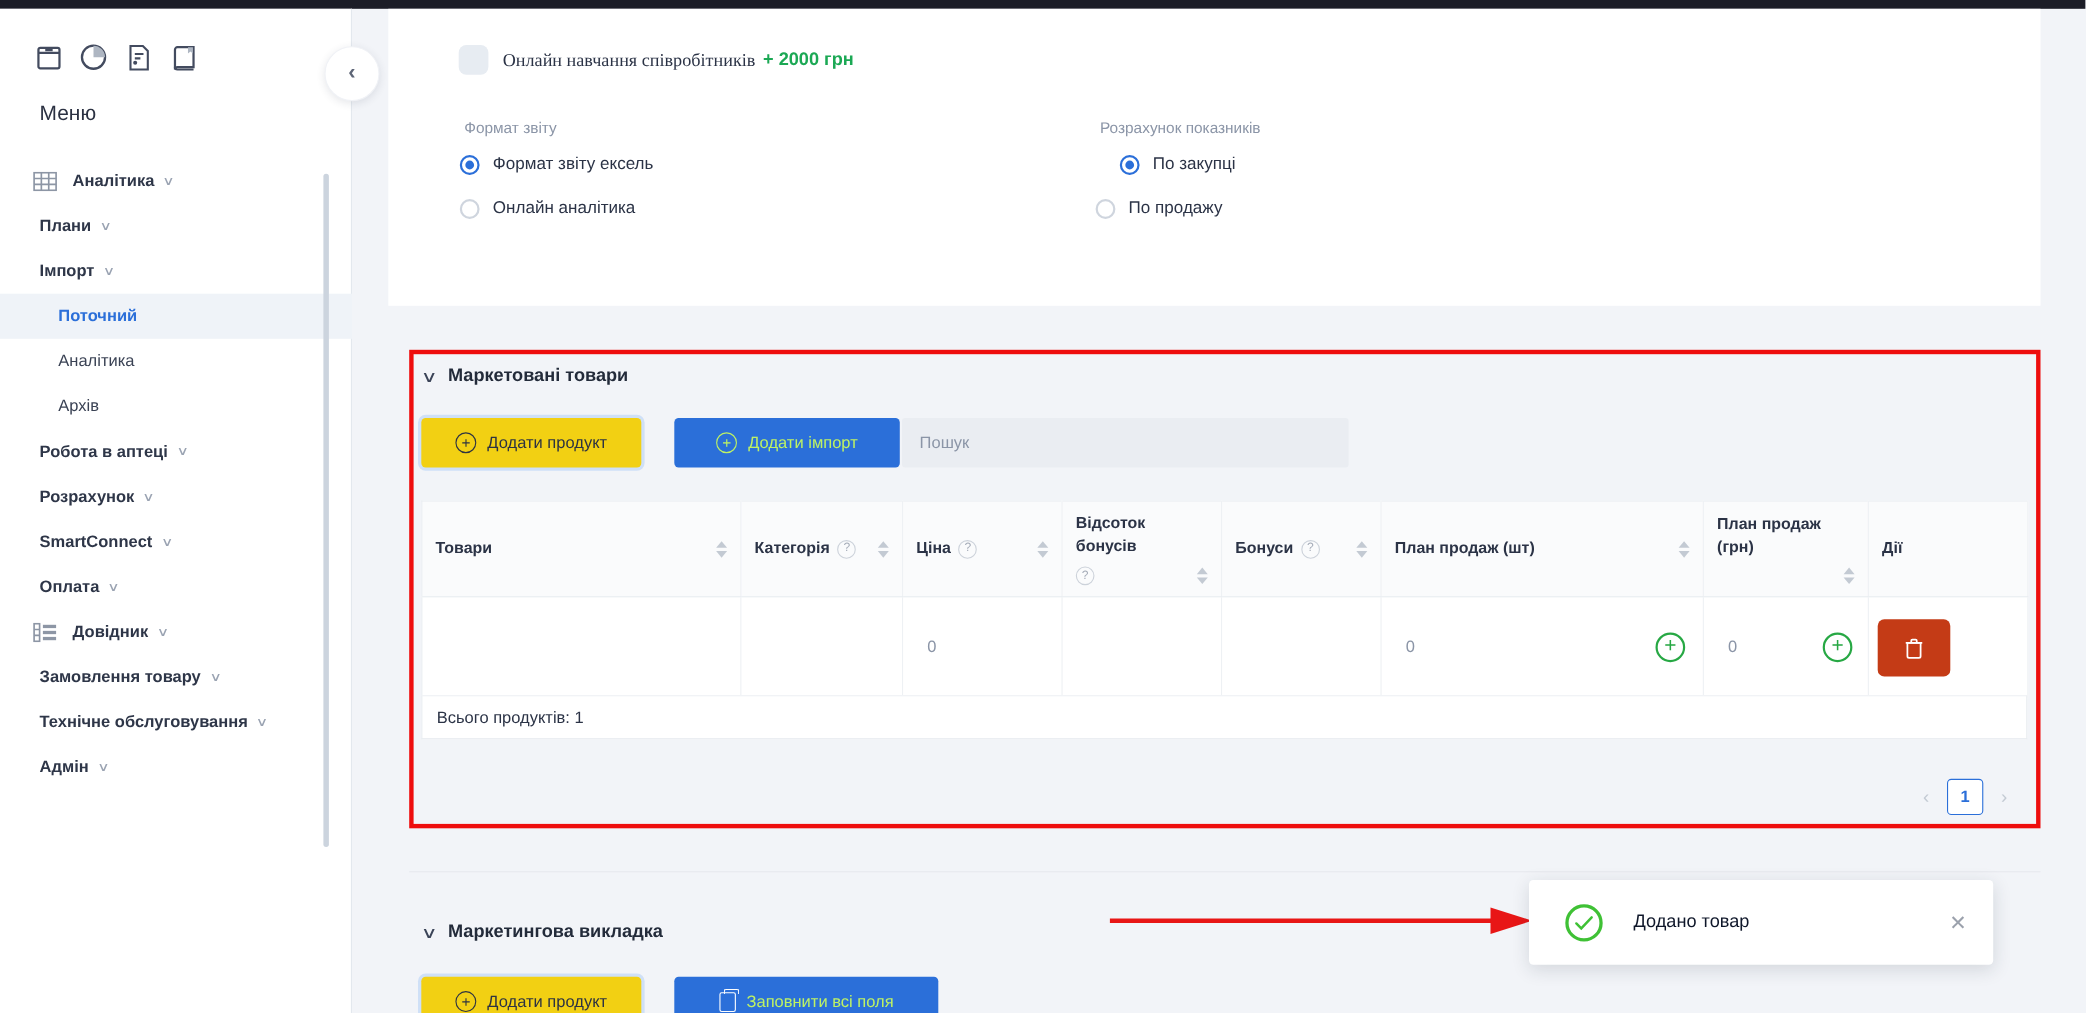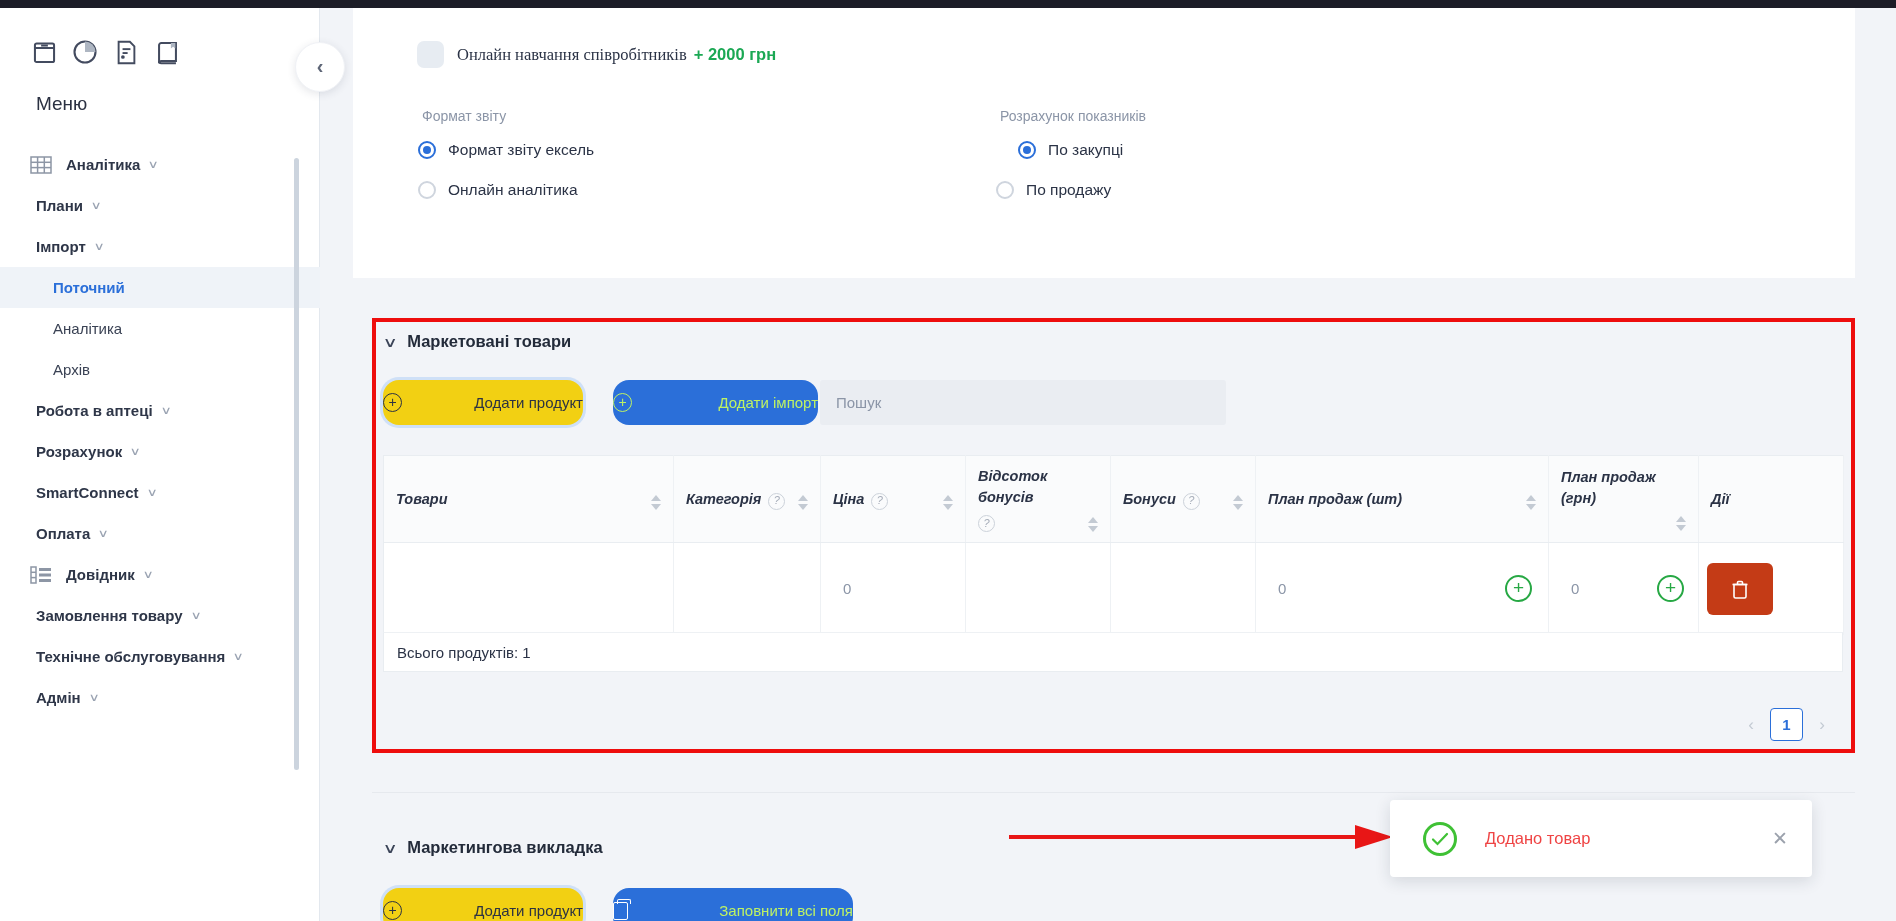--- a/index.html
+++ b/index.html
@@ -35,36 +35,36 @@
   .radio { width:18px; height:18px; border-radius:50%; border:2px solid #cfd5de; background:#fff; position:relative; flex:0 0 auto; }
   .radio.sel { border-color:#2b6fd9; }
   .radio.sel::after { content:""; position:absolute; left:3px; top:3px; width:8px; height:8px; border-radius:50%; background:#2b6fd9; }
   .radio-lbl { margin-left:12px; font-size:15.5px; color:#2b3346; }
 
   
   .red-box { position:absolute; left:372px; top:318px; width:1483px; height:435px; border:4px solid #ee0d0d; pointer-events:none; z-index:6; }
   .sec-title { position:absolute; display:flex; align-items:center; font-size:16.5px; font-weight:bold; color:#232b3a; }
   .sec-title .tchev { font-weight:normal; color:#3b4458; font-size:14px; margin-right:12px; transform:scaleX(1.5); cursor:pointer; }
 
-  .btn { position:absolute; height:45px; border-radius:16px; display:flex; align-items:center; justify-content:space-between; font-size:15px; cursor:pointer; border:none; font-family:inherit; }
+  .btn { position:absolute; height:45px; border-radius:4px; display:flex; align-items:center; justify-content:center; font-size:15px; cursor:pointer; border:none; font-family:inherit; }
   .btn-yellow { background:#f2d013; color:#2d3342; box-shadow:0 0 0 3px #cfe0f7; }
   .btn-blue { background:#2b6fd9; color:#bef264; }
   .plus-ic { width:19px; height:19px; border:1.5px solid currentColor; border-radius:50%; display:inline-flex; align-items:center; justify-content:center; margin-right:10px; font-size:14px; }
   .plus-ic::before { content:"+"; margin-top:-1px; }
   .copy-ic { width:15px; height:18px; border:1.7px solid #fff; border-radius:2px; position:relative; margin-right:10px; }
   .copy-ic::before { content:""; position:absolute; left:3px; top:-4px; width:12px; height:4px; border:1.7px solid #fff; border-bottom:none; border-radius:2px 2px 0 0; }
   .search-box { position:absolute; background:#eaedf2; border:none; border-radius:3px; font-size:15px; color:#39414f; padding:0 16px; font-family:inherit; }
   .search-box::placeholder { color:#8b95a7; }
 
   
   .tbl { position:absolute; left:383px; top:455px; width:1460px; background:#fff; border:1px solid #e9edf1; border-collapse:collapse; table-layout:fixed; }
   .tbl th, .tbl td { border-right:1px solid #eef1f4; vertical-align:middle; text-align:left; }
   .tbl th { height:84px; background:#fafbfc; border-bottom:1px solid #e9edf1; font-size:14.5px; color:#2b3346; padding:10px 12px; font-weight:bold; cursor:pointer; }
   .tbl td { height:92px; font-size:15px; color:#8b95a7; padding:0 12px; }
-  .hdr { display:flex; align-items:flex-end; gap:7px; flex-wrap:wrap; line-height:1.45;font-style:italic; }
+  .hdr { display:flex; align-items:center; gap:7px; flex-wrap:wrap; line-height:1.45; }
   .carets { margin-left:auto; display:flex; flex-direction:column; gap:3px; flex:0 0 auto; }
   .carets i { width:0; height:0; border-left:5px solid transparent; border-right:5px solid transparent; display:block; }
   .carets .up { border-bottom:6px solid #c3cad3; }
   .carets .dn { border-top:6px solid #c3cad3; }
   .help { width:17px; height:17px; border-radius:50%; border:1.5px solid #ccd2da; color:#a6adb9; font-size:11px; display:inline-flex; align-items:center; justify-content:center; flex:0 0 auto; font-weight:normal; }
   .help::before { content:"?"; }
   .cellflex { display:flex; align-items:center; justify-content:space-between; }
   .gplus { width:27px; height:27px; border-radius:50%; border:2px solid #27a844; color:#27a844; display:inline-flex; align-items:center; justify-content:center; font-size:19px; cursor:pointer; background:#fff; }
   .gplus::before { content:"+"; margin-top:-2px; }
   .del-btn { width:66px; height:52px; border-radius:6px; background:#c43b16; border:none; display:flex; align-items:center; justify-content:center; cursor:pointer; }
@@ -73,21 +73,21 @@
   
   .pager { position:absolute; left:1742px; top:708px; display:flex; align-items:center; gap:10px; }
   .pg-arrow { font-size:17px; color:#c3cad3; cursor:pointer; width:18px; text-align:center; }
   .pg-page { width:33px; height:33px; border:1px solid #2b6fd9; border-radius:4px; color:#2b6fd9; font-weight:bold; font-size:15px; display:flex; align-items:center; justify-content:center; background:#fff; cursor:pointer; }
 
   .divider { position:absolute; left:372px; top:792px; width:1483px; height:1px; background:#e6e9ee; }
 
   
   .toast { position:absolute; left:1390px; top:800px; width:422px; height:77px; background:#fff; border-radius:4px; box-shadow:0 4px 16px rgba(30,40,60,.14); display:flex; align-items:center; z-index:8; }
   .toast-ic { width:34px; height:34px; border-radius:50%; border:3px solid #3fc135; margin-left:33px; display:flex; align-items:center; justify-content:center; flex:0 0 auto; }
-  .toast-msg { margin-left:28px; font-size:16.5px; color:#ef4444; }
+  .toast-msg { margin-left:28px; font-size:16.5px; color:#0f172a; }
   .toast-x { margin-left:auto; margin-right:24px; color:#9ba1ac; font-size:19px; cursor:pointer; }
   .toast-x::before { content:"✕"; }
 
   .arrow-svg { position:absolute; left:1003px; top:820px; z-index:7; pointer-events:none; }
 </style>
 </head>
 <body>
 
 <div class="topbar"></div>
 

